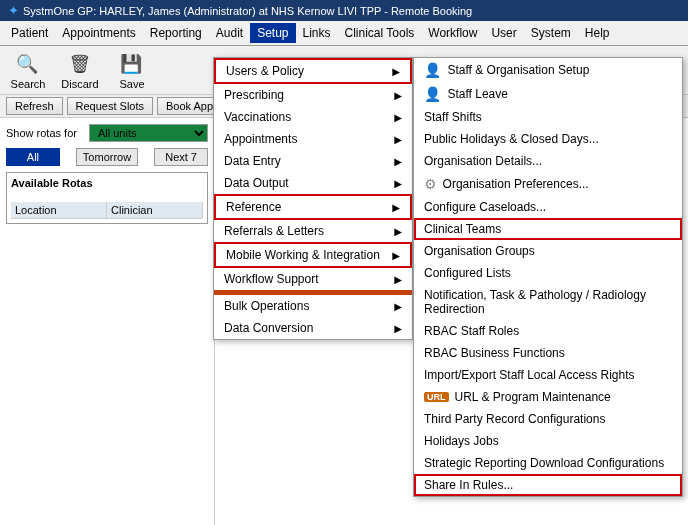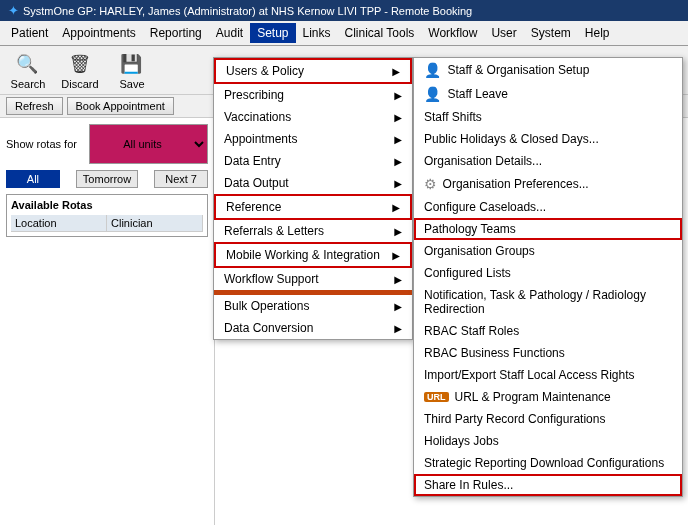--- a/index.html
+++ b/index.html
@@ -91,25 +91,24 @@
     .show-rotas-row {
       display: flex;
       align-items: center;
       gap: 12px;
       margin-bottom: 6px;
       font-size: 11px;
     }
     .show-rotas-label { font-size: 11px; }
     .units-dropdown {
       border: 1px solid #999;
-      padding: 12px 4px;
-      font-size: 11px;
-      background: #be185d;
+      padding: 1px 4px;
+      font-size: 11px;
+      background: #15803d;
       flex: 1;
-      text-align: center;
     }
     .date-row {
       display: flex;
       gap: 16px;
       margin-bottom: 6px;
     }
     .date-btn {
       border: 1px solid #999;
       background: #e8e8e8;
       padding: 2px 6px;
@@ -123,21 +122,21 @@
       color: white;
       border-color: #003399;
     }
     .available-rotas {
       border: 1px solid #999;
       padding: 4px;
     }
     .available-rotas-title {
       font-size: 11px;
       font-weight: bold;
-      margin-bottom: 4px;
+      margin-bottom: 13px;
     }
     .rotas-header {
       display: flex;
       background: #e0e8f0;
       border-bottom: 1px solid #ccc;
       font-size: 11px;
     }
     .rotas-header-cell {
       padding: 2px 4px;
       flex: 1;
@@ -261,20 +260,21 @@
     <span>Discard</span>
   </div>
   <div class="toolbar-btn">
     <div class="icon-box">💾</div>
     <span>Save</span>
   </div>
 </div>
 
 <div class="toolbar2">
   <button class="toolbar2-btn">Refresh</button>
+  <button class="toolbar2-btn">Request Slots</button>
   <button class="toolbar2-btn">Book Appointment</button>
 </div>
 
 <div class="content-area">
 
   <div class="left-panel">
     <div class="show-rotas-row">
       <span class="show-rotas-label">Show rotas for</span>
       <select class="units-dropdown">
         <option>All units</option>
@@ -367,21 +367,21 @@
       <span>Organisation Details...</span>
     </div>
     <div class="submenu-item">
       <span class="gear-icon">⚙</span>
       <span>Organisation Preferences...</span>
     </div>
     <div class="submenu-item">
       <span>Configure Caseloads...</span>
     </div>
     <div class="submenu-item" style="border: 2px solid #cc0000; padding: 2px 8px;">
-      <span>Pathology Teams</span>
+      <span>Clinical Teams</span>
     </div>
     <div class="submenu-item">
       <span>Organisation Groups</span>
     </div>
     <div class="submenu-item">
       <span>Configured Lists</span>
     </div>
     <div class="submenu-item">
       <span>Notification, Task &amp; Pathology / Radiology Redirection</span>
     </div>

